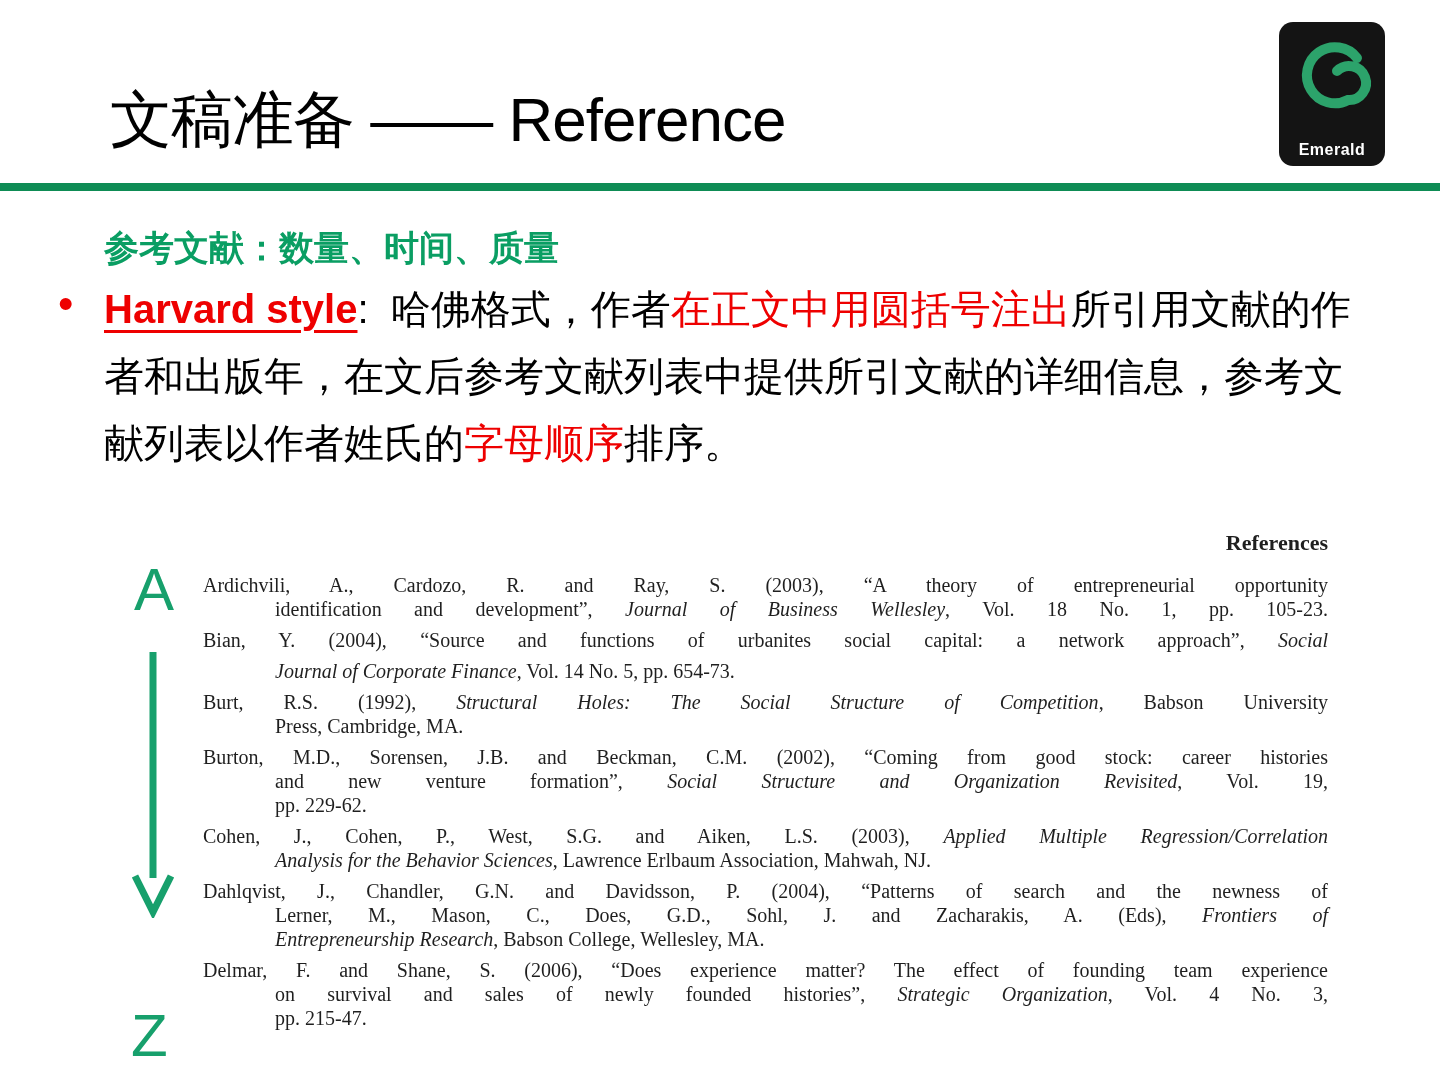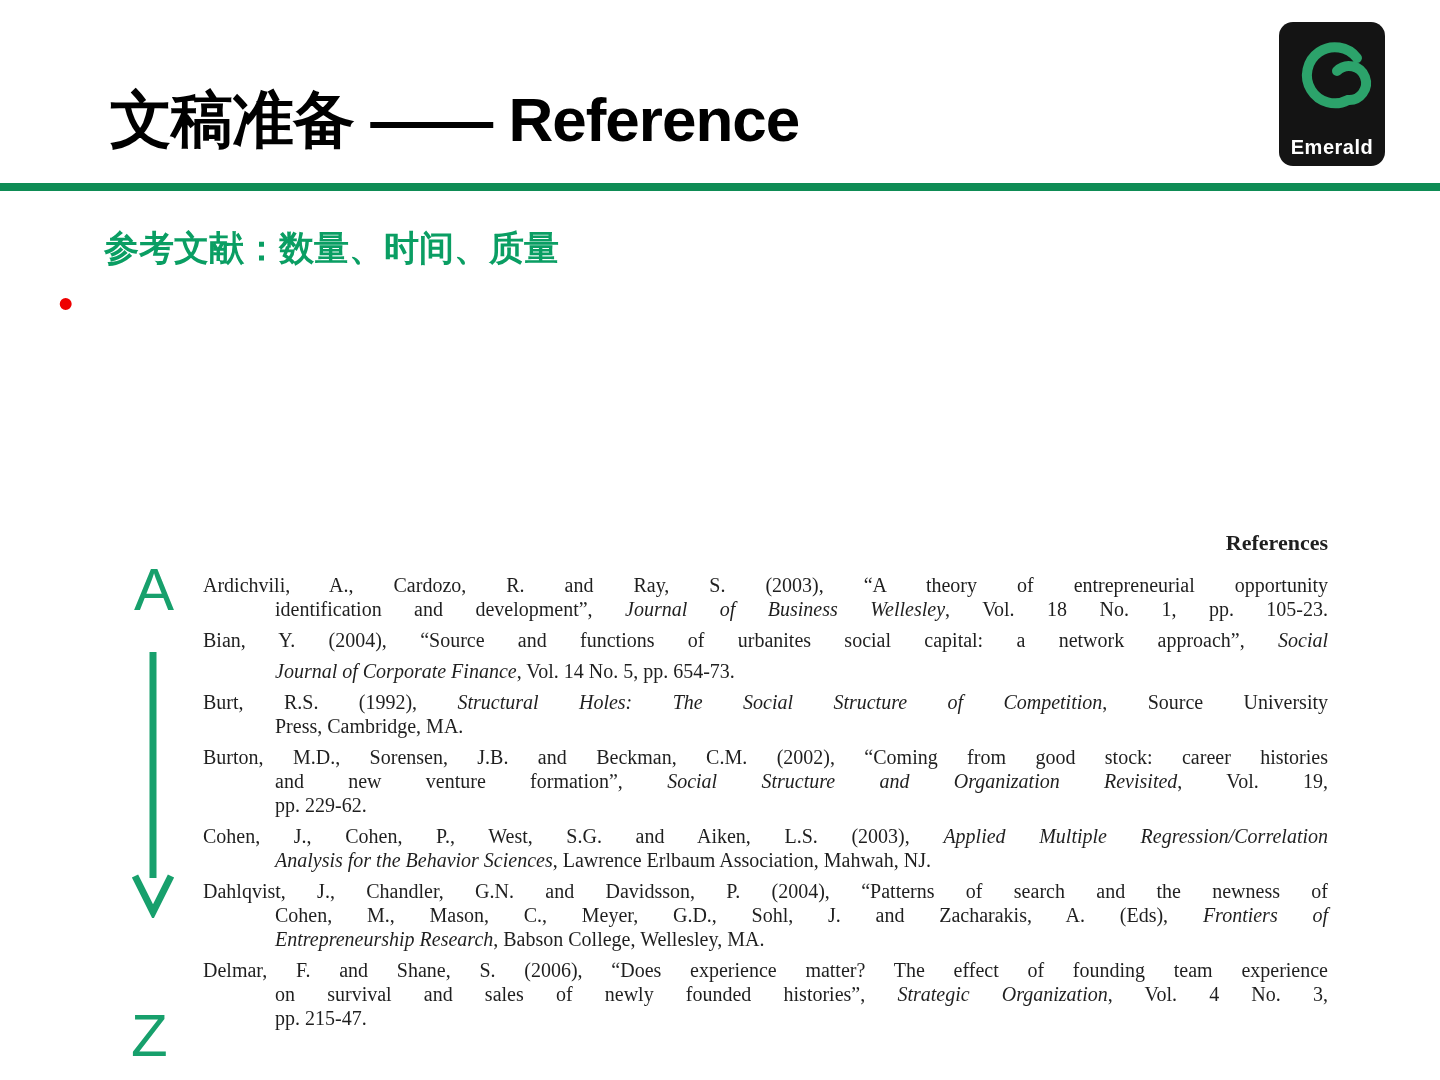--- a/index.html
+++ b/index.html
@@ -4,28 +4,28 @@
 <style>
   :root{
     --green-text:#0a9e63; --green-rule:#0e8c55; --green-az:#17a06c;
     --red:#ee0000; --logo-bg:#141414; --logo-green:#2ca36b; --ref-ink:#1f1f1f;
   }
   *{margin:0;padding:0;box-sizing:border-box;}
   html,body{width:1440px;height:1080px;overflow:hidden;background:#ffffff;
     font-family:"Liberation Sans",sans-serif;}
   .stage{position:relative;width:1440px;height:1080px;background:#fff;}
 
-  .title{position:absolute;left:110px;top:78px;font-size:62px;font-weight:bold;
+  .title{position:absolute;left:110px;top:78px;font-size:62px;font-weight:normal;
     color:#000;letter-spacing:-1px;white-space:nowrap;}
 
   .logo{position:absolute;left:1279px;top:22px;width:106px;height:144px;
     background:var(--logo-bg);border-radius:14px;}
   .logo svg{position:absolute;left:8px;top:6px;}
   .logo-text{position:absolute;left:0;bottom:7px;width:100%;text-align:center;
-    color:#fff;font-size:20px;font-weight:600;letter-spacing:.5px;}
+    color:#fff;font-size:16px;font-weight:600;letter-spacing:.5px;}
 
   .rule{position:absolute;left:0;top:183px;width:1440px;height:8px;background:var(--green-rule);}
 
   .subtitle{position:absolute;left:104px;top:225px;font-size:35px;font-weight:bold;
     color:var(--green-text);white-space:nowrap;}
 
   .bullet{position:absolute;left:58px;top:282px;font-size:44px;color:var(--red);line-height:44px;}
   .paragraph{position:absolute;left:104px;top:276px;width:1300px;color:#000;}
   .p-line{font-size:40px;line-height:67px;white-space:pre;}
   .seg-red{color:var(--red);}
@@ -58,20 +58,25 @@
       <path d="M70 30 A28 28 0 1 0 61 72 A17 17 0 1 0 50 43" fill="none" stroke="var(--logo-green)" stroke-width="10" stroke-linecap="round"></path>
     </svg>
     <div class="logo-text">Emerald</div>
   </div>
 
   <div class="rule"></div>
 
   <div class="subtitle">参考文献：数量、时间、质量</div>
 
   <div class="bullet">•</div>
+  <div class="paragraph">
+      <div class="p-line"><span class="seg-hl">Harvard style</span><span>:  </span><span>哈佛格式，作者</span><span class="seg-red">在正文中用圆括号注出</span><span>所引用文献的作</span></div>
+      <div class="p-line"><span>者和出版年，在文后参考文献列表中提供所引文献的详细信息，参考文</span></div>
+      <div class="p-line"><span>献列表以作者姓氏的</span><span class="seg-red">字母顺序</span><span>排序。</span></div>
+    </div>
 
   <div class="az az-a">A</div>
   <svg class="sort-arrow" width="46" height="270" viewBox="0 0 46 270">
     <line x1="23" y1="4" x2="23" y2="230" stroke="var(--green-az)" stroke-width="7"></line>
     <polyline points="5,228 23,264 41,228" fill="none" stroke="var(--green-az)" stroke-width="7"></polyline>
   </svg>
   <div class="az az-z">Z</div>
 
   <div class="refs">
     <div class="refs-header">References</div>
@@ -80,35 +85,35 @@
           <div class="rline"><span>Ardichvili, A., Cardozo, R. and Ray, S. (2003), “A theory of entrepreneurial opportunity</span></div>
           <div class="rline ind"><span>identification and development”, </span><span class="it">Journal of Business Wellesley</span><span>, Vol. 18 No. 1, pp. 105-23.</span></div>
         </div>
         <div class="entry">
           <div class="rline"><span>Bian, Y. (2004), “Source and functions of urbanites social capital: a network approach”, </span><span class="it">Social</span></div>
         </div>
         <div class="entry">
           <div class="rline ind end"><span class="it">Journal of Corporate Finance</span><span>, Vol. 14 No. 5, pp. 654-73.</span></div>
         </div>
         <div class="entry">
-          <div class="rline"><span>Burt, R.S. (1992), </span><span class="it">Structural Holes: The Social Structure of Competition</span><span>, Source University</span></div>
+          <div class="rline"><span>Burt, R.S. (1992), </span><span class="it">Structural Holes: The Social Structure of Competition</span><span>, Babson University</span></div>
           <div class="rline ind end"><span>Press, Cambridge, MA.</span></div>
         </div>
         <div class="entry">
           <div class="rline"><span>Burton, M.D., Sorensen, J.B. and Beckman, C.M. (2002), “Coming from good stock: career histories</span></div>
           <div class="rline ind"><span>and new venture formation”, </span><span class="it">Social Structure and Organization Revisited</span><span>, Vol. 19,</span></div>
           <div class="rline ind end"><span>pp. 229-62.</span></div>
         </div>
         <div class="entry">
           <div class="rline"><span>Cohen, J., Cohen, P., West, S.G. and Aiken, L.S. (2003), </span><span class="it">Applied Multiple Regression/Correlation</span></div>
           <div class="rline ind end"><span class="it">Analysis for the Behavior Sciences</span><span>, Lawrence Erlbaum Association, Mahwah, NJ.</span></div>
         </div>
         <div class="entry">
           <div class="rline"><span>Dahlqvist, J., Chandler, G.N. and Davidsson, P. (2004), “Patterns of search and the newness of</span></div>
-          <div class="rline ind"><span>Cohen, M., Mason, C., Meyer, G.D., Sohl, J. and Zacharakis, A. (Eds), </span><span class="it">Frontiers of</span></div>
+          <div class="rline ind"><span>Lerner, M., Mason, C., Does, G.D., Sohl, J. and Zacharakis, A. (Eds), </span><span class="it">Frontiers of</span></div>
           <div class="rline ind end"><span class="it">Entrepreneurship Research</span><span>, Babson College, Wellesley, MA.</span></div>
         </div>
         <div class="entry">
           <div class="rline"><span>Delmar, F. and Shane, S. (2006), “Does experience matter? The effect of founding team experience</span></div>
           <div class="rline ind"><span>on survival and sales of newly founded histories”, </span><span class="it">Strategic Organization</span><span>, Vol. 4 No. 3,</span></div>
           <div class="rline ind end"><span>pp. 215-47.</span></div>
         </div>
       </div>
   </div>
 

